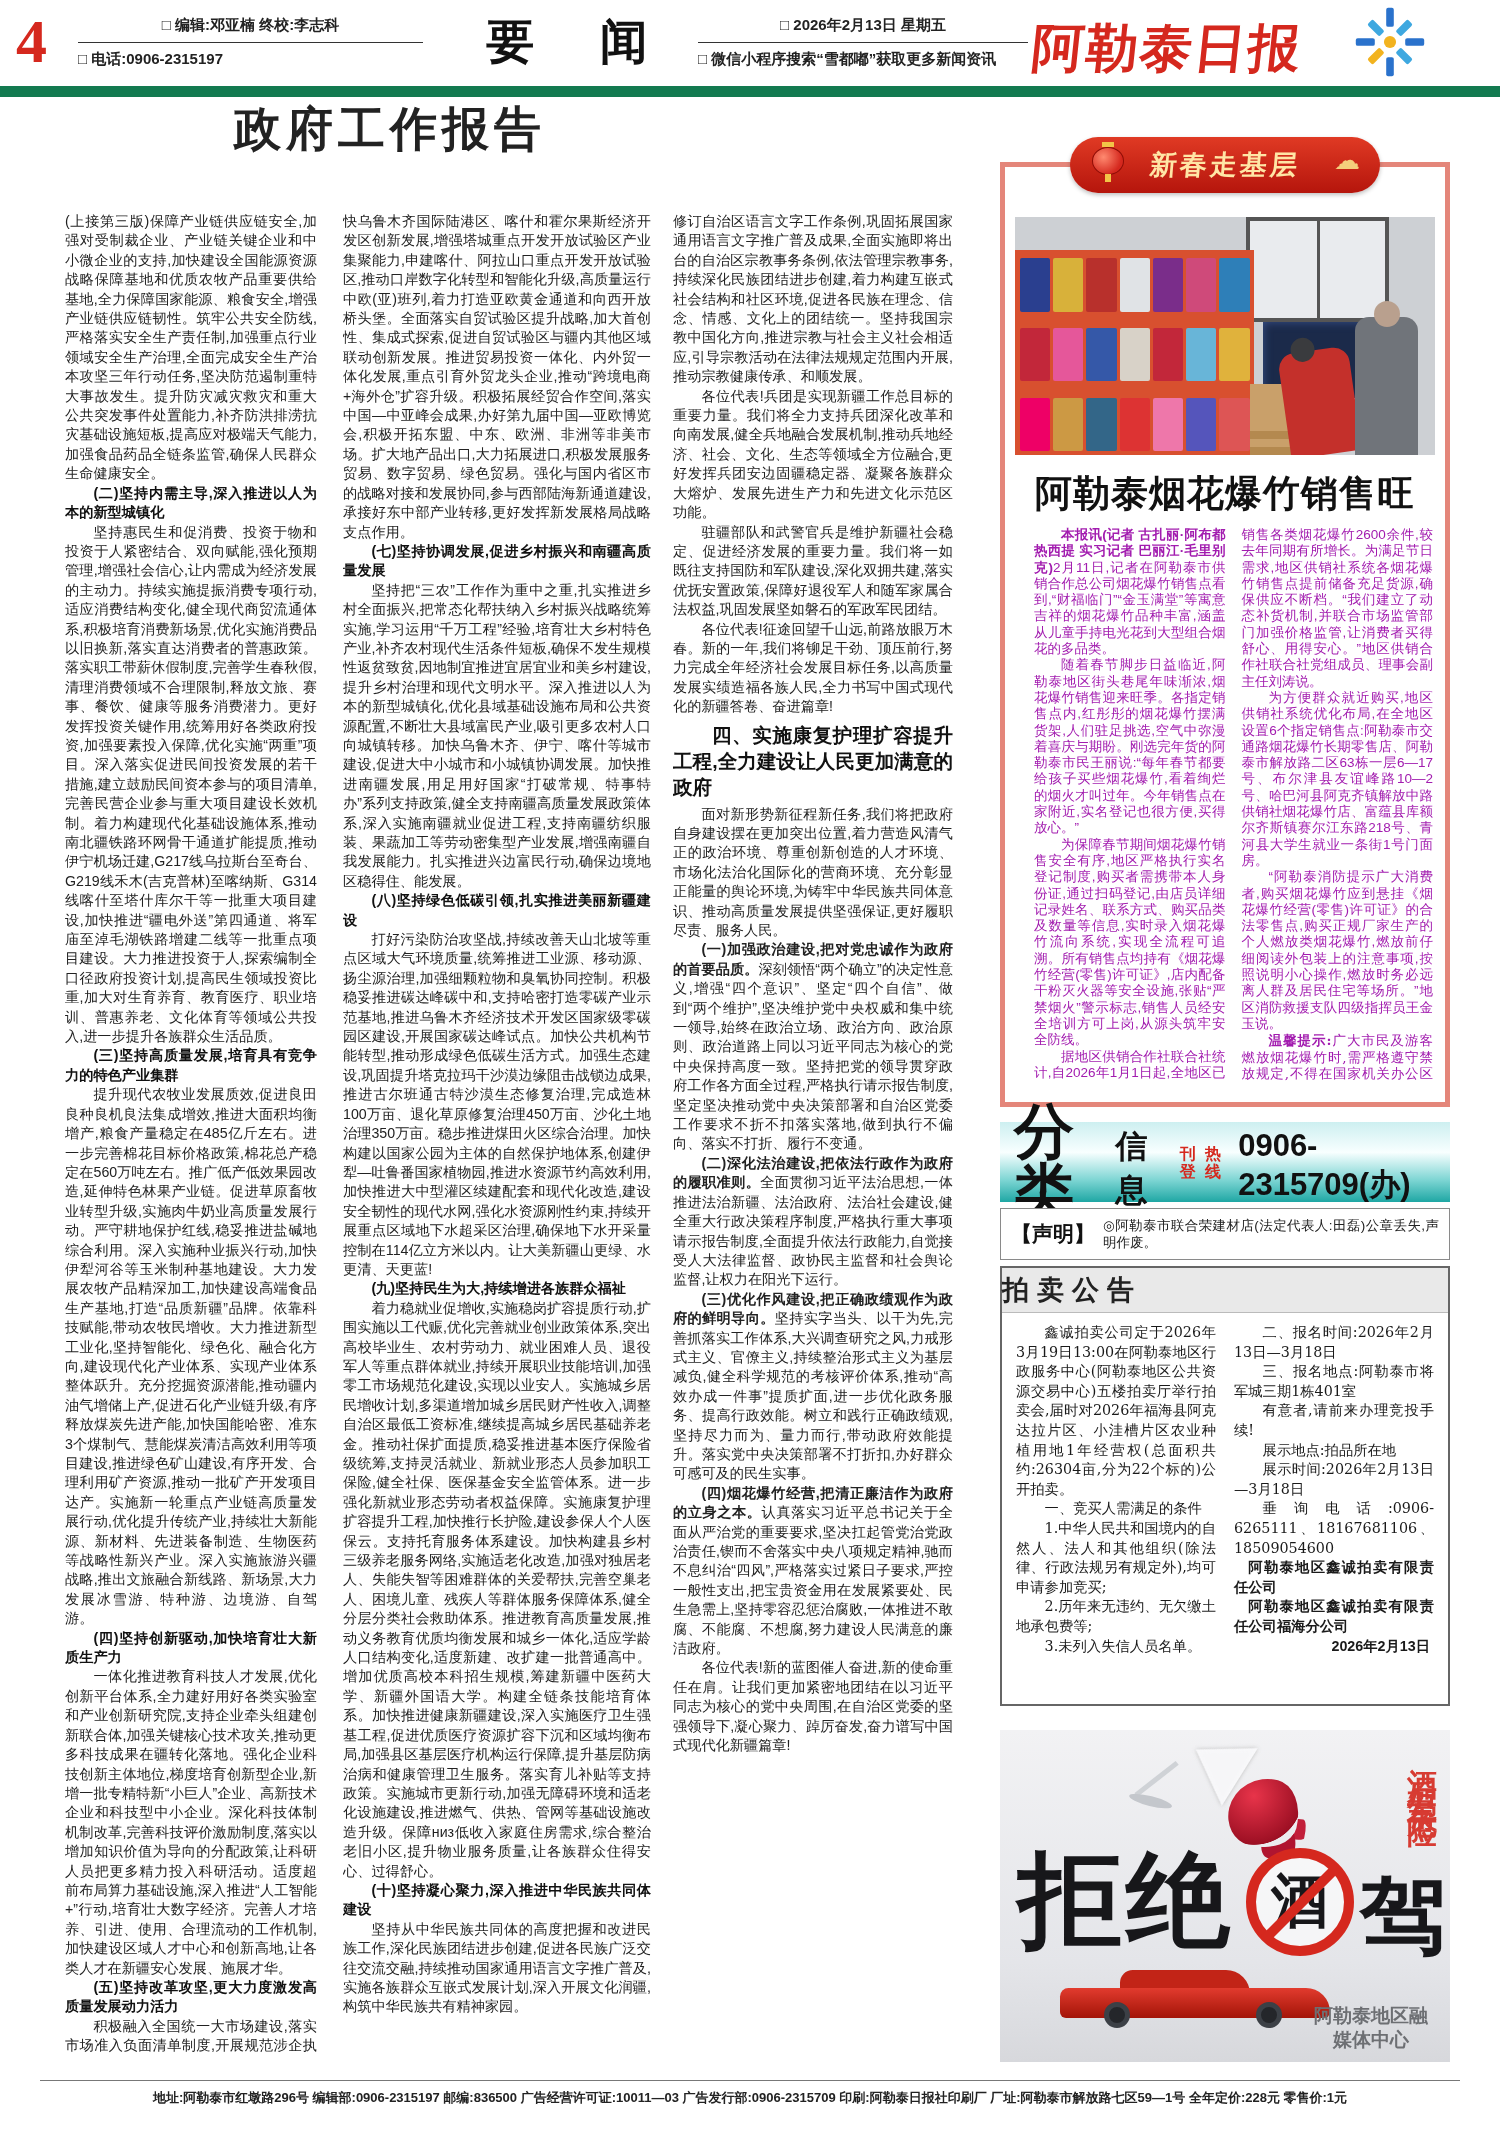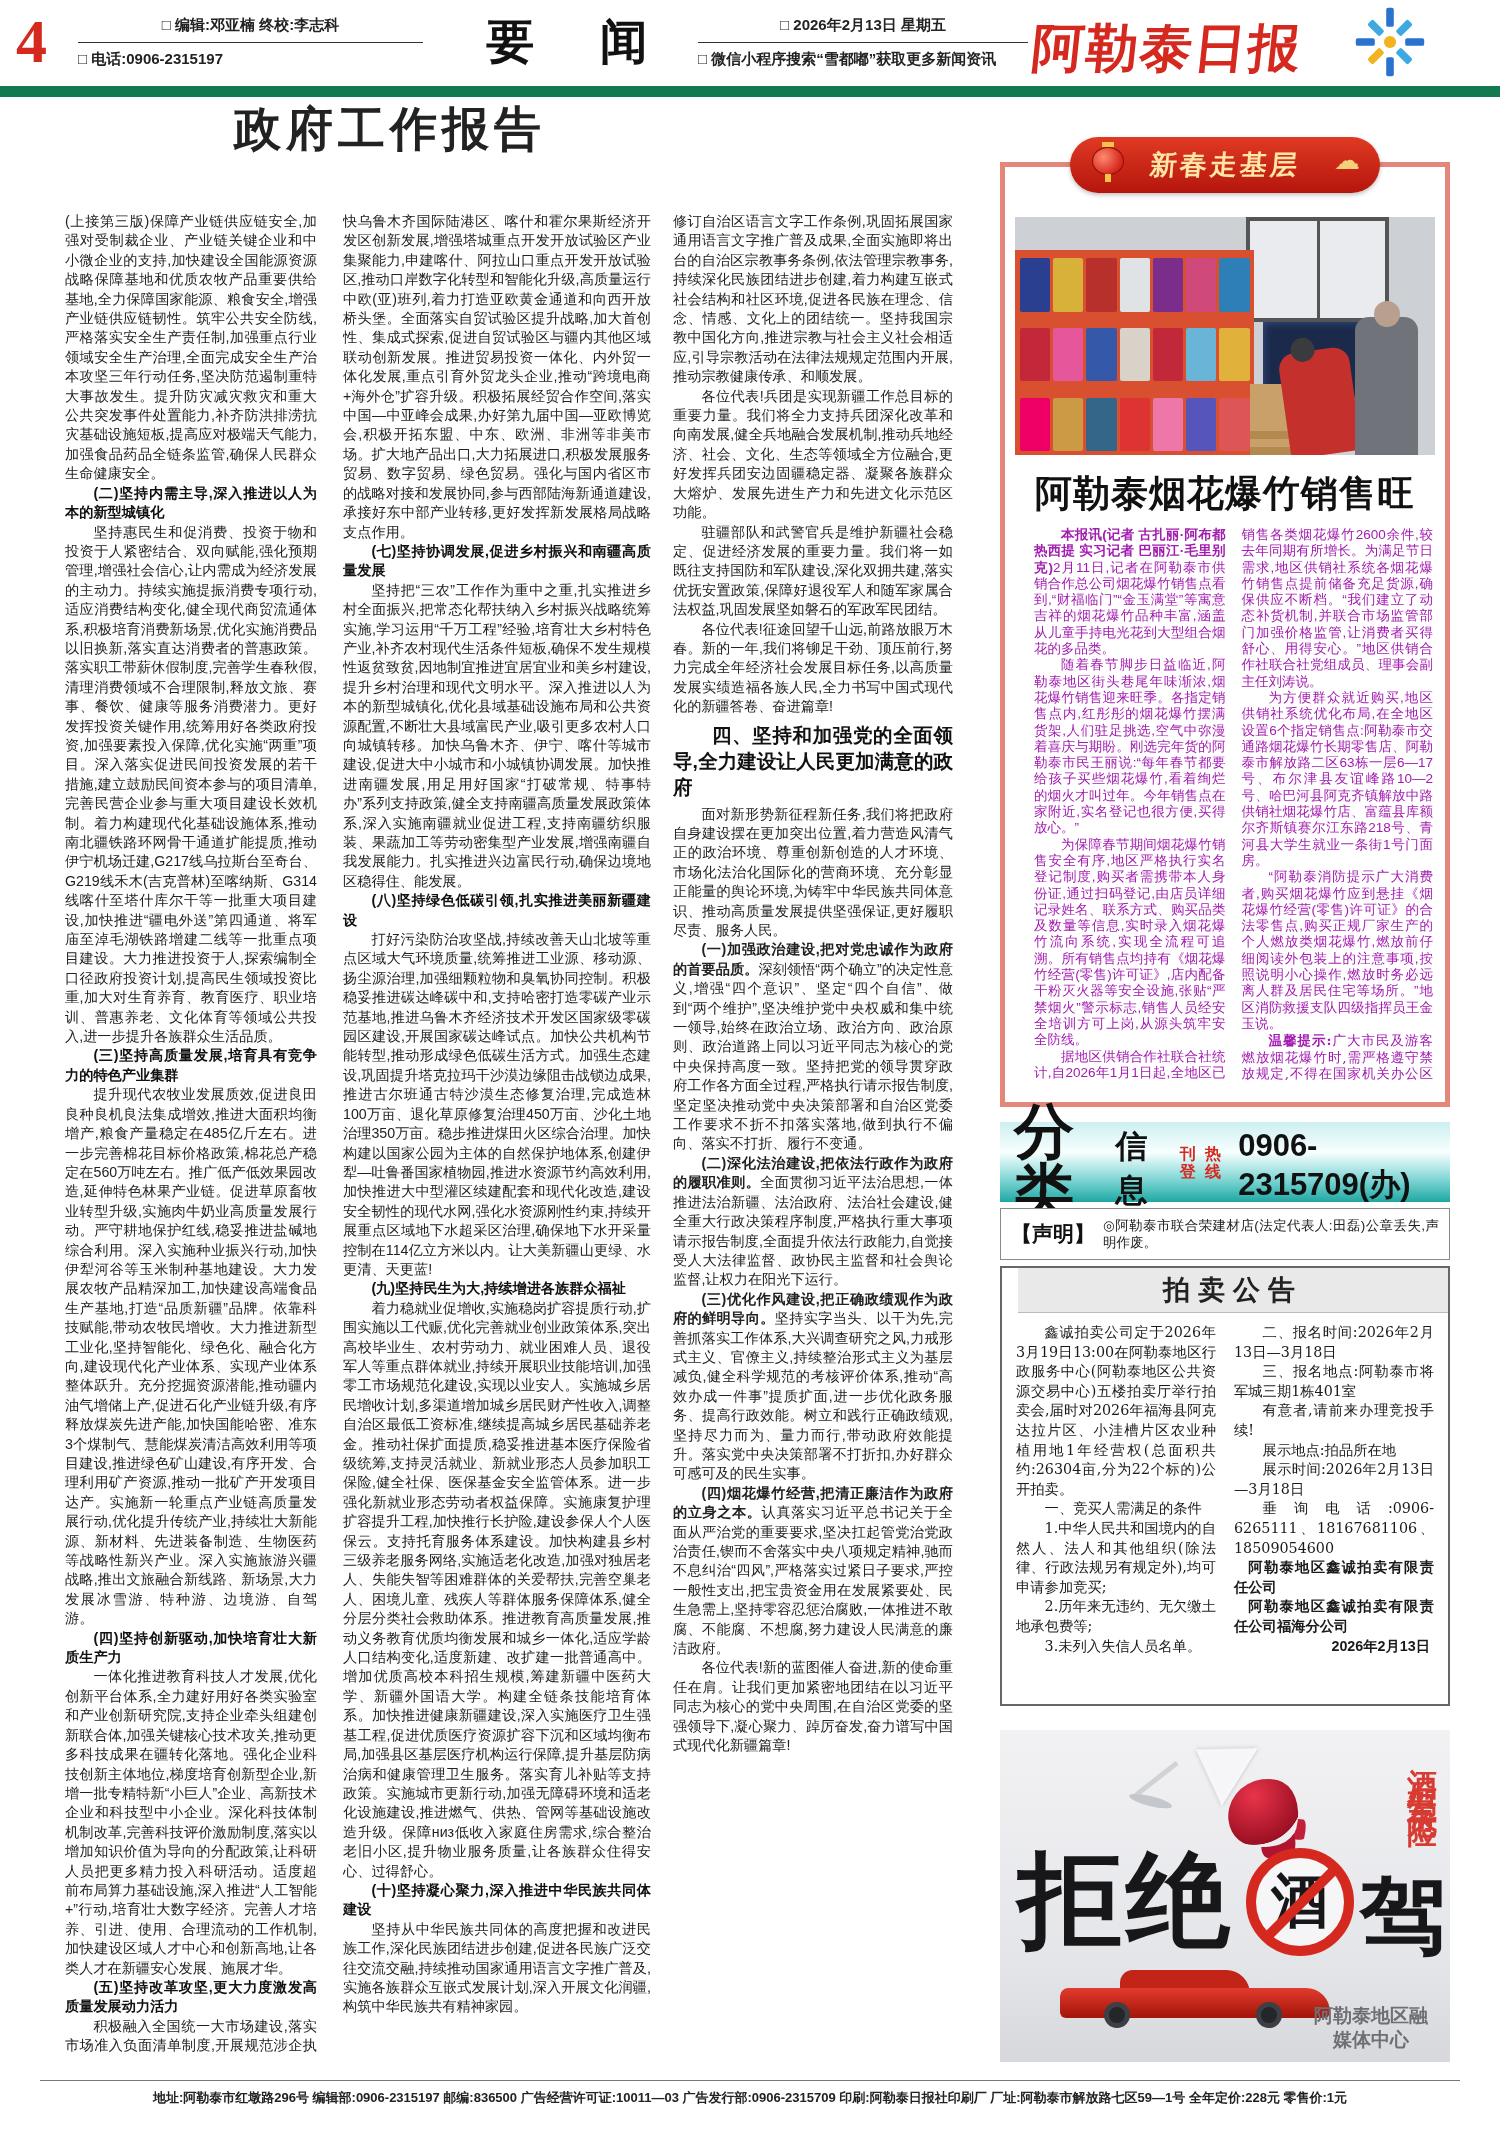--- a/index.html
+++ b/index.html
@@ -78,23 +78,23 @@
   .cl-tags span{color:#d5281e;font-size:16px;font-weight:900;line-height:18px;}
   .cl-phone{font-size:31px;font-weight:900;color:#111;margin-top:10px;letter-spacing:0px;}
   
   .statement{position:absolute;left:1000px;top:1208px;width:450px;height:52px;box-sizing:border-box;
              border:1.5px solid #8a8a8a;display:flex;align-items:center;padding:4px 10px;background:#fff;}
   .st-label{font-size:21px;font-weight:700;white-space:nowrap;margin-right:8px;color:#111;}
   .st-text{font-size:13.5px;line-height:17px;text-align:justify;color:#222;}
   
   .auction{position:absolute;left:1000px;top:1266px;width:450px;height:440px;box-sizing:border-box;
            border:2px solid #666;background:#fff;}
-  .au-title{height:44px;background:#e9e9e9;border-bottom:1px solid #bbb;text-align:center;
+  .au-title{height:44px;background:#e9e9e9;border-bottom:1px solid #bbb;text-align:left;
             font-size:27px;font-weight:700;letter-spacing:8px;line-height:44px;color:#222;
-            font-family:"Liberation Serif","DejaVu Serif",serif;margin-left:16px;}
+            font-family:"Liberation Serif","DejaVu Serif",serif;}
   .au-body{margin:10px 14px;height:366px;overflow:hidden;column-count:2;column-gap:18px;
            font-family:"DejaVu Serif","Liberation Serif",serif;font-size:14.3px;line-height:19.6px;
            text-align:justify;color:#1a1a1a;}
   .au-body .t-sig{font-weight:800;text-indent:1em;font-family:"Liberation Sans",sans-serif;}
   .au-body .t-date{text-align:right;padding-right:4px;font-weight:800;font-family:"Liberation Sans",sans-serif;}
   
   .ad{position:absolute;left:1000px;top:1730px;width:450px;height:332px;overflow:hidden;
       background:linear-gradient(180deg,#f2f2f4 0%,#e4e5e9 70%,#d7d8dc 100%);}
   .ad-refuse{position:absolute;left:18px;top:102px;font-size:104px;font-weight:900;color:#17171a;
              letter-spacing:4px;font-family:"Liberation Sans",sans-serif;}
@@ -190,21 +190,21 @@
         <div class="t-h">(九)坚持民生为大,持续增进各族群众福祉</div>
         <div class="t-p">着力稳就业促增收,实施稳岗扩容提质行动,扩围实施以工代赈,优化完善就业创业政策体系,突出高校毕业生、农村劳动力、就业困难人员、退役军人等重点群体就业,持续开展职业技能培训,加强零工市场规范化建设,实现以业安人。实施城乡居民增收计划,多渠道增加城乡居民财产性收入,调整自治区最低工资标准,继续提高城乡居民基础养老金。推动社保扩面提质,稳妥推进基本医疗保险省级统筹,支持灵活就业、新就业形态人员参加职工保险,健全社保、医保基金安全监管体系。进一步强化新就业形态劳动者权益保障。实施康复护理扩容提升工程,加快推行长护险,建设参保人个人医保云。支持托育服务体系建设。加快构建县乡村三级养老服务网络,实施适老化改造,加强对独居老人、失能失智等困难群体的关爱帮扶,完善空巢老人、困境儿童、残疾人等群体服务保障体系,健全分层分类社会救助体系。推进教育高质量发展,推动义务教育优质均衡发展和城乡一体化,适应学龄人口结构变化,适度新建、改扩建一批普通高中。增加优质高校本科招生规模,筹建新疆中医药大学、新疆外国语大学。构建全链条技能培育体系。加快推进健康新疆建设,深入实施医疗卫生强基工程,促进优质医疗资源扩容下沉和区域均衡布局,加强县区基层医疗机构运行保障,提升基层防病治病和健康管理卫生服务。落实育儿补贴等支持政策。实施城市更新行动,加强无障碍环境和适老化设施建设,推进燃气、供热、管网等基础设施改造升级。保障низ低收入家庭住房需求,综合整治老旧小区,提升物业服务质量,让各族群众住得安心、过得舒心。</div>
         <div class="t-h">(十)坚持凝心聚力,深入推进中华民族共同体建设</div>
         <div class="t-p">坚持从中华民族共同体的高度把握和改进民族工作,深化民族团结进步创建,促进各民族广泛交往交流交融,持续推动国家通用语言文字推广普及,实施各族群众互嵌式发展计划,深入开展文化润疆,构筑中华民族共有精神家园。</div>
       </div>
     <div class="mcol mcol3">
         <div class="t-cont">修订自治区语言文字工作条例,巩固拓展国家通用语言文字推广普及成果,全面实施即将出台的自治区宗教事务条例,依法管理宗教事务,持续深化民族团结进步创建,着力构建互嵌式社会结构和社区环境,促进各民族在理念、信念、情感、文化上的团结统一。坚持我国宗教中国化方向,推进宗教与社会主义社会相适应,引导宗教活动在法律法规规定范围内开展,推动宗教健康传承、和顺发展。</div>
         <div class="t-p">各位代表!兵团是实现新疆工作总目标的重要力量。我们将全力支持兵团深化改革和向南发展,健全兵地融合发展机制,推动兵地经济、社会、文化、生态等领域全方位融合,更好发挥兵团安边固疆稳定器、凝聚各族群众大熔炉、发展先进生产力和先进文化示范区功能。</div>
         <div class="t-p">驻疆部队和武警官兵是维护新疆社会稳定、促进经济发展的重要力量。我们将一如既往支持国防和军队建设,深化双拥共建,落实优抚安置政策,保障好退役军人和随军家属合法权益,巩固发展坚如磐石的军政军民团结。</div>
         <div class="t-p">各位代表!征途回望千山远,前路放眼万木春。新的一年,我们将铆足干劲、顶压前行,努力完成全年经济社会发展目标任务,以高质量发展实绩造福各族人民,全力书写中国式现代化的新疆答卷、奋进篇章!</div>
-        <div class="t-bigh">四、坚持和加强党的全面领导,全力建设让人民更加满意的政府</div>
+        <div class="t-bigh">四、实施康复护理扩容提升工程,全力建设让人民更加满意的政府</div>
         <div class="t-p">面对新形势新征程新任务,我们将把政府自身建设摆在更加突出位置,着力营造风清气正的政治环境、尊重创新创造的人才环境、市场化法治化国际化的营商环境、充分彰显正能量的舆论环境,为铸牢中华民族共同体意识、推动高质量发展提供坚强保证,更好履职尽责、服务人民。</div>
         <div class="t-p"><b>(一)加强政治建设,把对党忠诚作为政府的首要品质。</b>深刻领悟“两个确立”的决定性意义,增强“四个意识”、坚定“四个自信”、做到“两个维护”,坚决维护党中央权威和集中统一领导,始终在政治立场、政治方向、政治原则、政治道路上同以习近平同志为核心的党中央保持高度一致。坚持把党的领导贯穿政府工作各方面全过程,严格执行请示报告制度,坚定坚决推动党中央决策部署和自治区党委工作要求不折不扣落实落地,做到执行不偏向、落实不打折、履行不变通。</div>
         <div class="t-p"><b>(二)深化法治建设,把依法行政作为政府的履职准则。</b>全面贯彻习近平法治思想,一体推进法治新疆、法治政府、法治社会建设,健全重大行政决策程序制度,严格执行重大事项请示报告制度,全面提升依法行政能力,自觉接受人大法律监督、政协民主监督和社会舆论监督,让权力在阳光下运行。</div>
         <div class="t-p"><b>(三)优化作风建设,把正确政绩观作为政府的鲜明导向。</b>坚持实字当头、以干为先,完善抓落实工作体系,大兴调查研究之风,力戒形式主义、官僚主义,持续整治形式主义为基层减负,健全科学规范的考核评价体系,推动“高效办成一件事”提质扩面,进一步优化政务服务、提高行政效能。树立和践行正确政绩观,坚持尽力而为、量力而行,带动政府效能提升。落实党中央决策部署不打折扣,办好群众可感可及的民生实事。</div>
         <div class="t-p"><b>(四)烟花爆竹经营,把清正廉洁作为政府的立身之本。</b>认真落实习近平总书记关于全面从严治党的重要要求,坚决扛起管党治党政治责任,锲而不舍落实中央八项规定精神,驰而不息纠治“四风”,严格落实过紧日子要求,严控一般性支出,把宝贵资金用在发展紧要处、民生急需上,坚持零容忍惩治腐败,一体推进不敢腐、不能腐、不想腐,努力建设人民满意的廉洁政府。</div>
         <div class="t-p">各位代表!新的蓝图催人奋进,新的使命重任在肩。让我们更加紧密地团结在以习近平同志为核心的党中央周围,在自治区党委的坚强领导下,凝心聚力、踔厉奋发,奋力谱写中国式现代化新疆篇章!</div>
       </div>
   </div>
 
   <div class="frame">

